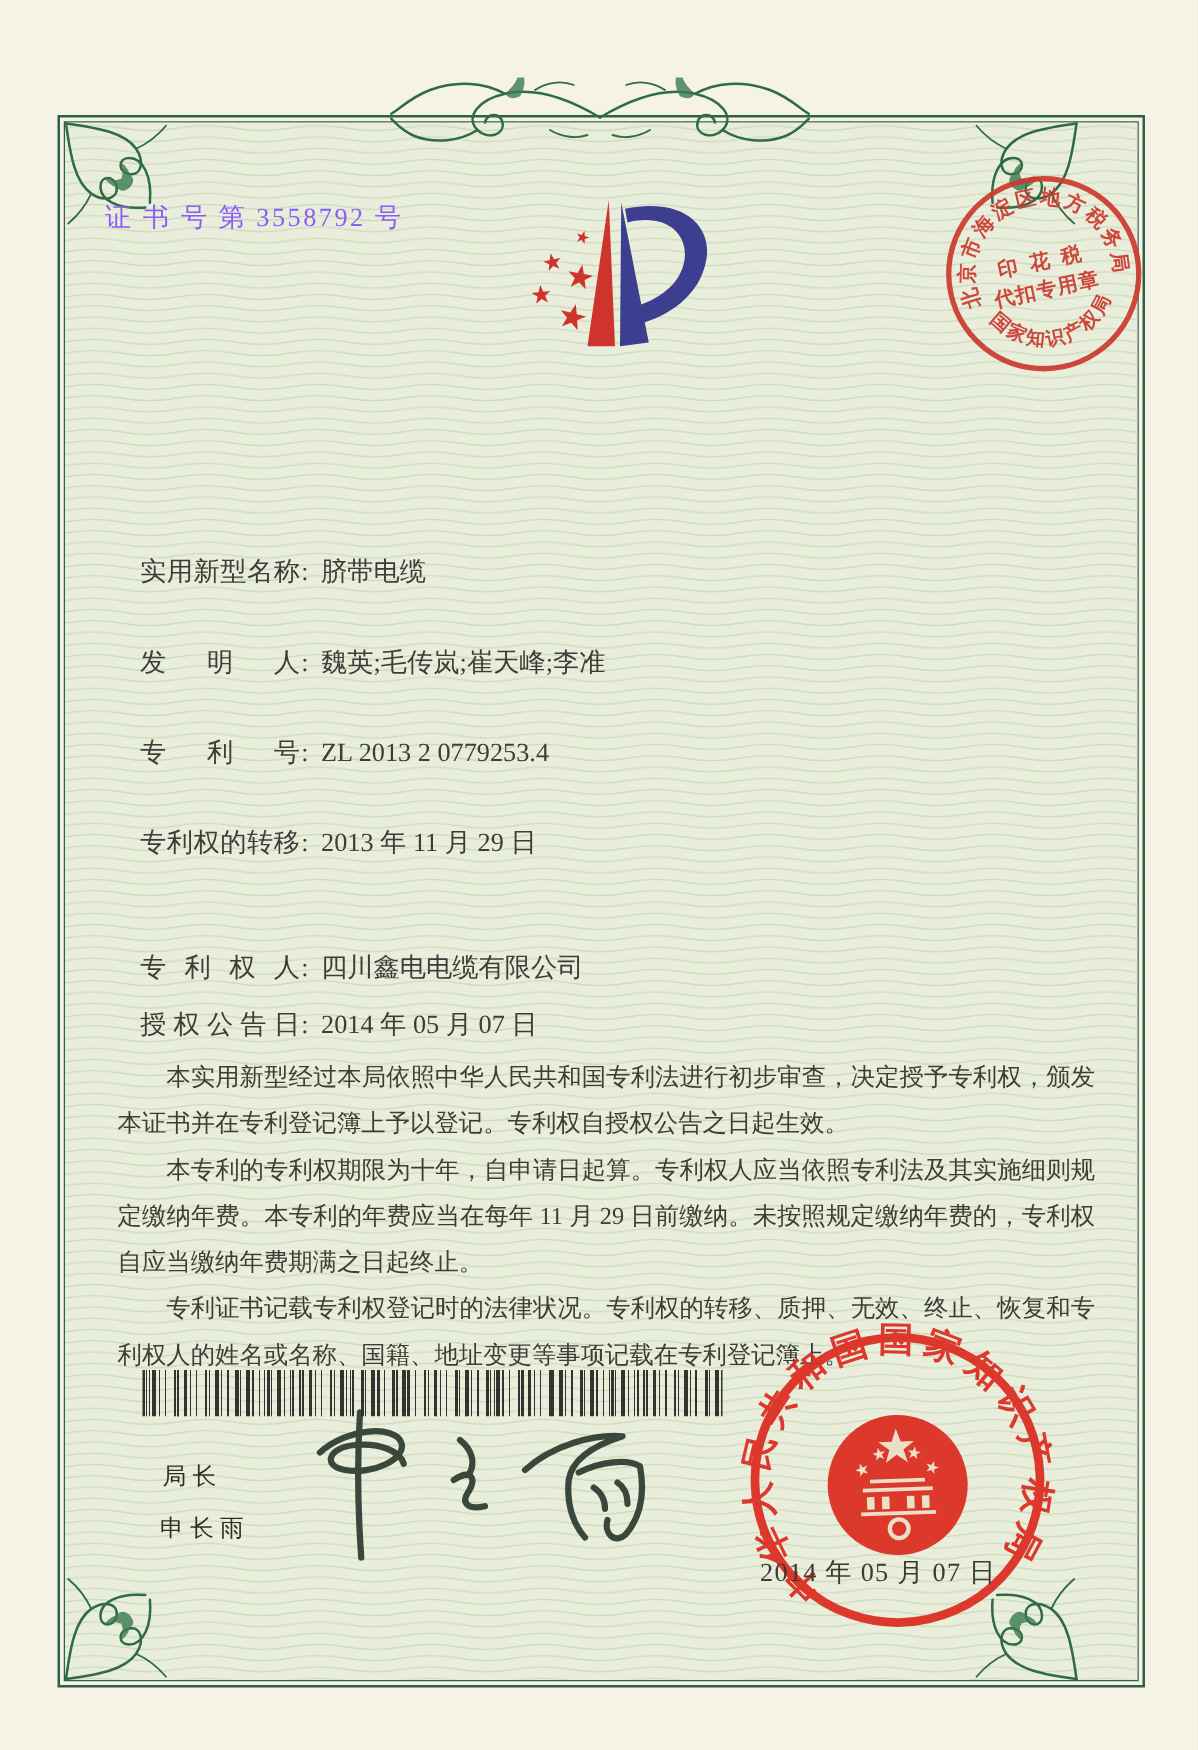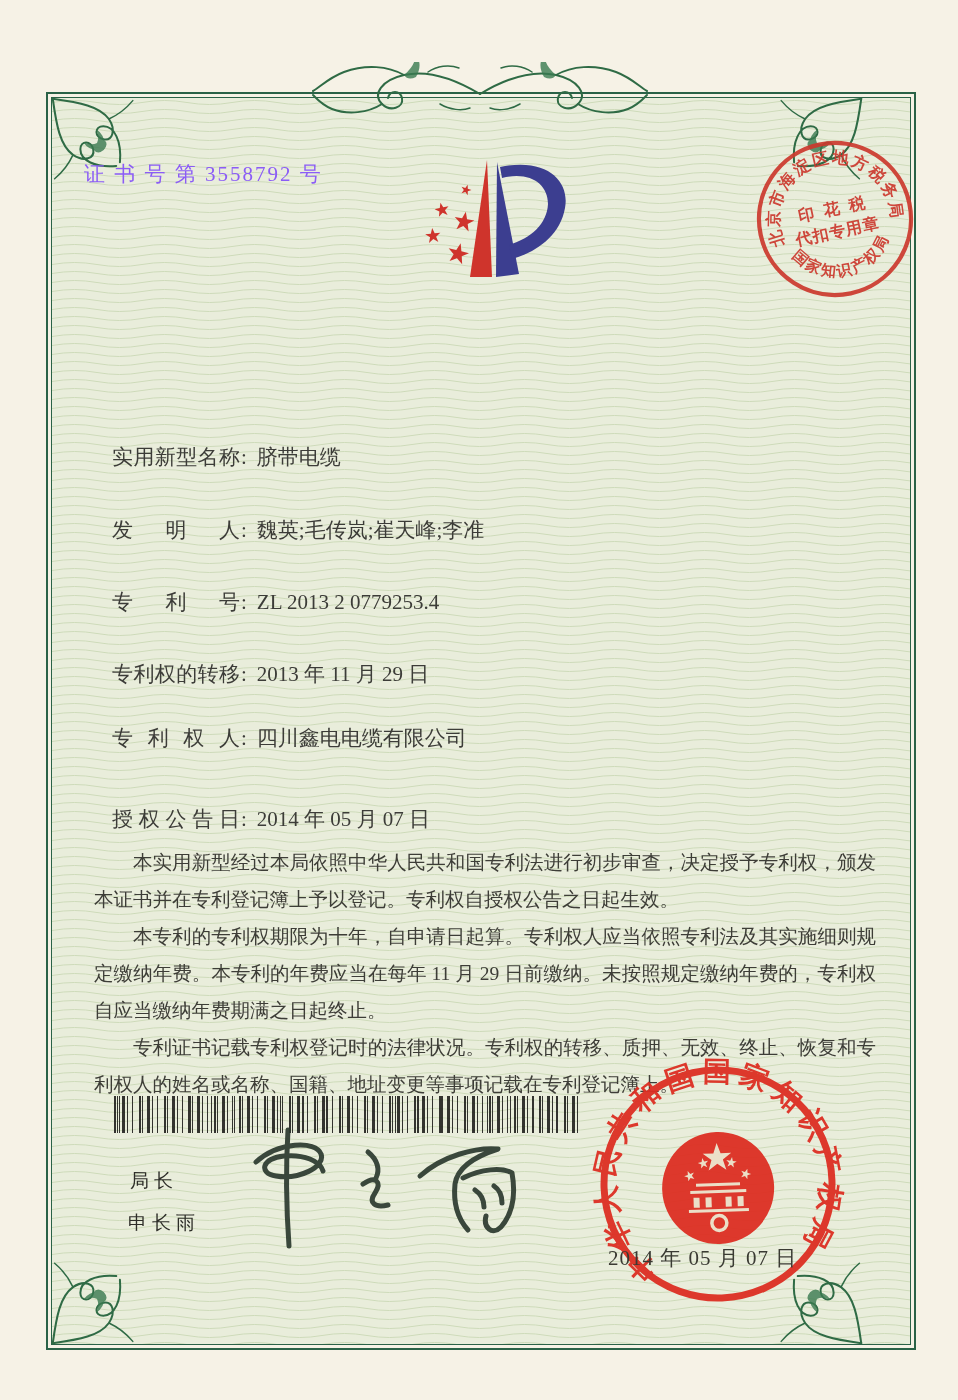--- a/index.html
+++ b/index.html
@@ -181,21 +181,21 @@
   </div>
   <div class="field-row" style="top:516px">
     <span class="field-label">发明人</span><span class="field-colon">:</span><span>魏英;毛传岚;崔天峰;李准</span>
   </div>
   <div class="field-row" style="top:588px">
     <span class="field-label">专利号</span><span class="field-colon">:</span><span>ZL 2013 2 0779253.4</span>
   </div>
   <div class="field-row" style="top:660px">
     <span class="field-label">专利权的转移</span><span class="field-colon">:</span><span>2013 年 11 月 29 日</span>
   </div>
-  <div class="field-row" style="top:724px">
+  <div class="field-row" style="top:760px">
     <span class="field-label">专利权人</span><span class="field-colon">:</span><span>四川鑫电电缆有限公司</span>
   </div>
   <div class="field-row" style="top:805px">
     <span class="field-label">授权公告日</span><span class="field-colon">:</span><span>2014 年 05 月 07 日</span>
   </div>
 
   <div class="paras">
     <p>本实用新型经过本局依照中华人民共和国专利法进行初步审查，决定授予专利权，颁发本证书并在专利登记簿上予以登记。专利权自授权公告之日起生效。</p>
     <p>本专利的专利权期限为十年，自申请日起算。专利权人应当依照专利法及其实施细则规定缴纳年费。本专利的年费应当在每年 11 月 29 日前缴纳。未按照规定缴纳年费的，专利权自应当缴纳年费期满之日起终止。</p>
     <p>专利证书记载专利权登记时的法律状况。专利权的转移、质押、无效、终止、恢复和专利权人的姓名或名称、国籍、地址变更等事项记载在专利登记簿上。</p>

